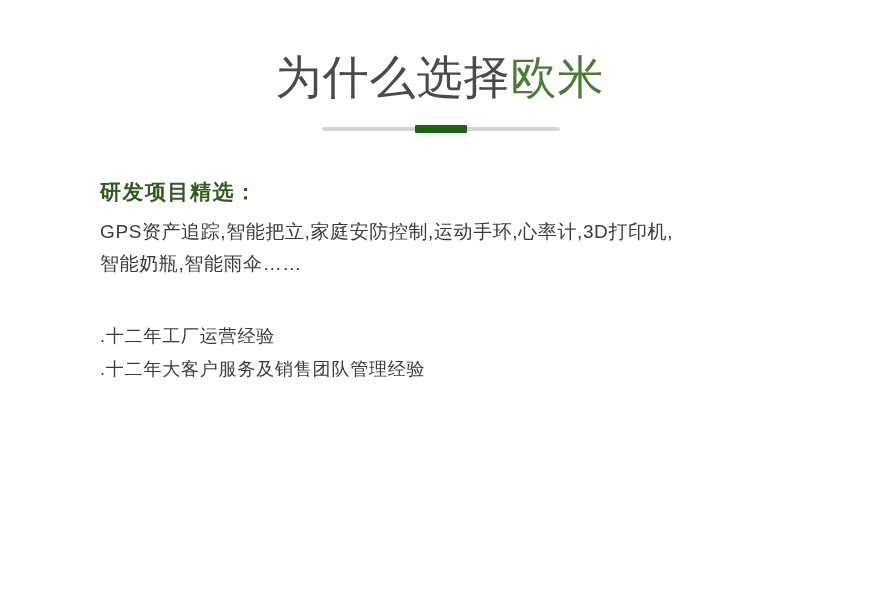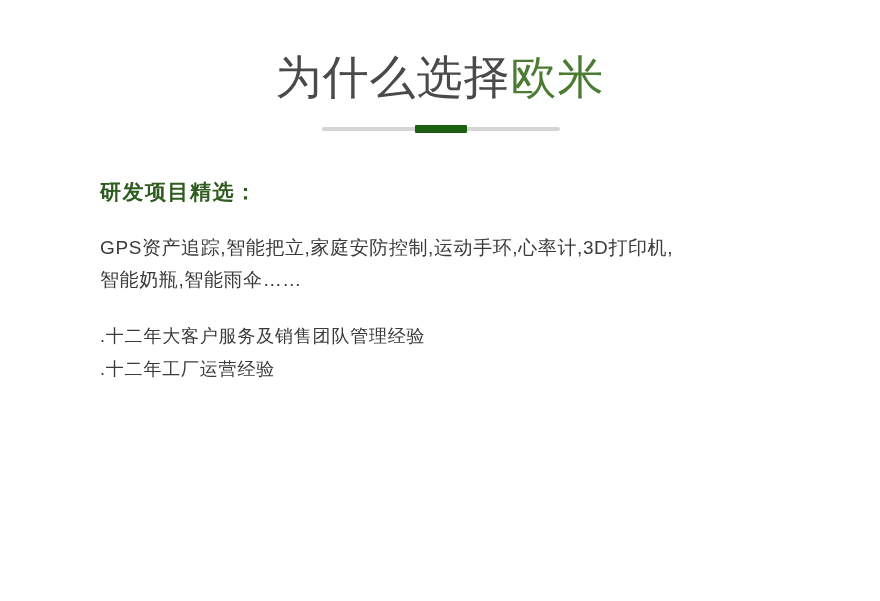--- a/index.html
+++ b/index.html
@@ -73,21 +73,21 @@
     font-weight: bold;
     color: #2e5b1f;
     letter-spacing: 1.5px;
     margin-top: 7px;
   }
 
   
   .intro {
     position: absolute;
     left: 100px;
-    top: 232px;
+    top: 216px;
     width: 700px;
     font-size: 19px;
     line-height: 32px;
     color: #3a3a3a;
     letter-spacing: 0.6px;
   }
 
   
   .bullets {
     position: absolute;
@@ -136,18 +136,18 @@
   </div>
 
   <div class="section-heading">研发项目精选：</div>
 
   <div class="intro">
     <div>GPS资产追踪,智能把立,家庭安防控制,运动手环,心率计,3D打印机,</div>
     <div>智能奶瓶,智能雨伞……</div>
   </div>
 
   <ul class="bullets">
+    <li><span class="dot">.</span><span>十二年工厂运营经验</span></li>
     <li><span class="dot">.</span><span>十二年大客户服务及销售团队管理经验</span></li>
-    <li><span class="dot">.</span><span>十二年工厂运营经验</span></li>
   </ul>
 
 
 </div>
 
 </body></html>

